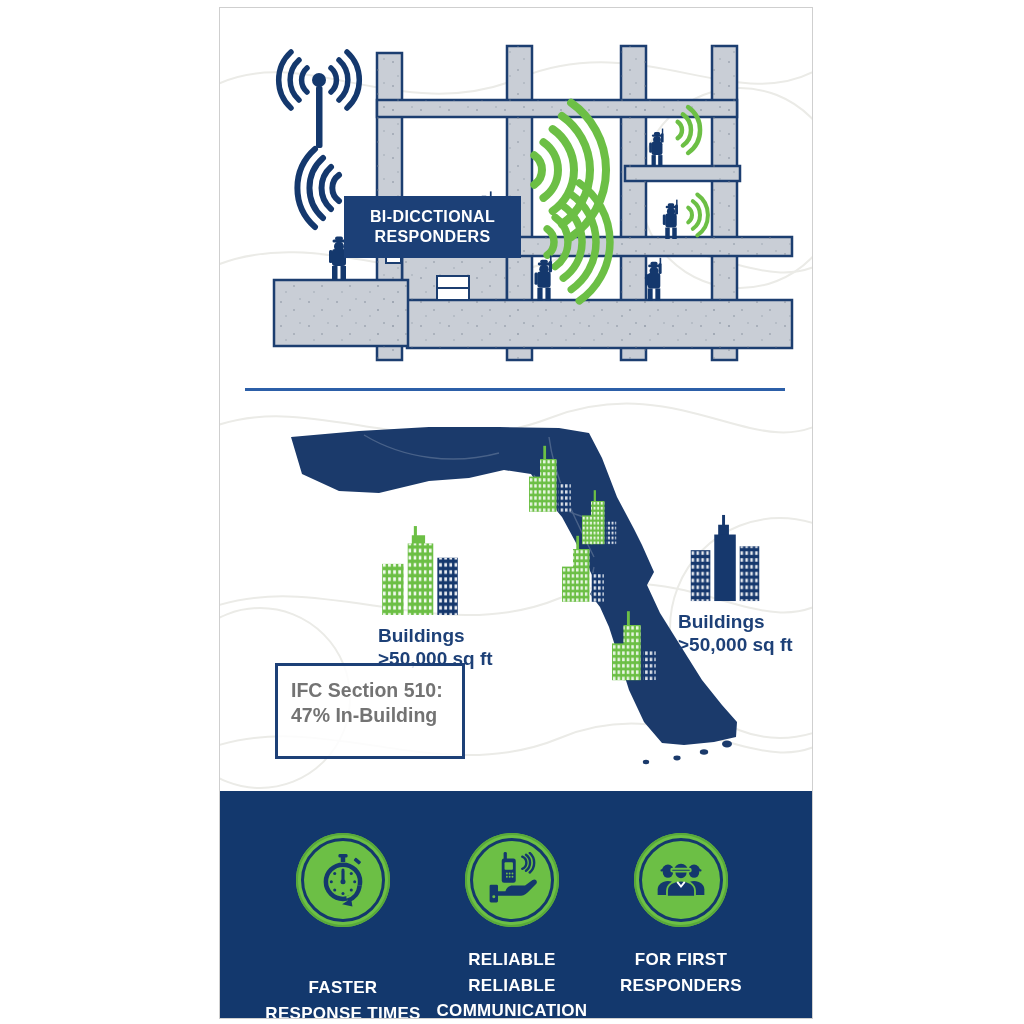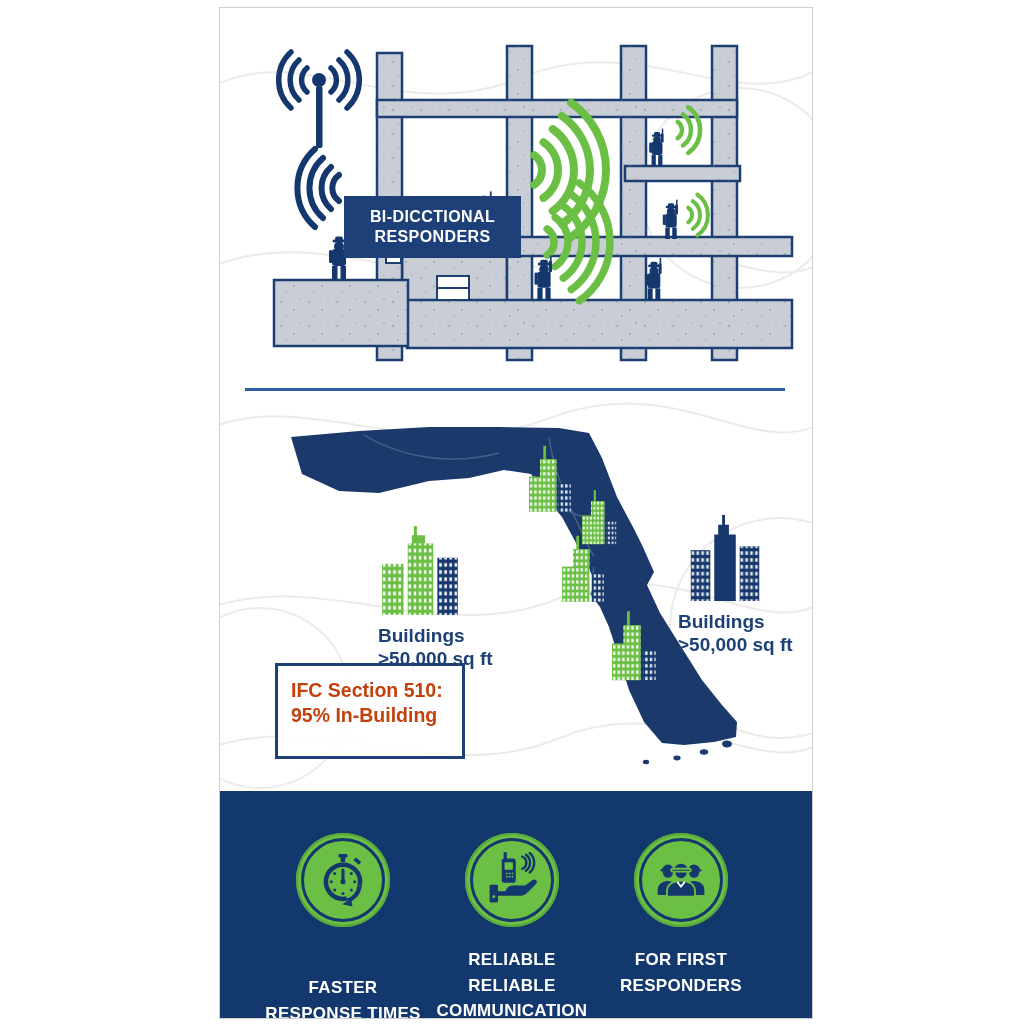--- a/index.html
+++ b/index.html
@@ -11,21 +11,21 @@
   .layer{position:absolute;z-index:1;}
   
   .bda-box{position:absolute;left:124px;top:140px;width:177px;height:62px;background:#1c4077;
            z-index:3;display:flex;flex-direction:column;align-items:center;justify-content:center;
            color:#ffffff;font-weight:700;font-size:16px;letter-spacing:.4px;line-height:1.25;text-align:center;margin-top:48px;}
   .divider{position:absolute;left:25px;top:380px;width:540px;height:3px;background:#2c5fa8;z-index:2;}
   
   .legend{position:absolute;z-index:3;color:#1d4077;font-weight:700;font-size:19px;line-height:1.22;}
   .legend .txt{margin-top:2px;}
   .ifc-box{position:absolute;left:55px;top:655px;width:158px;height:66px;border:3px solid #1d4077;
-           background:rgba(255,255,255,.85);z-index:3;padding:12px 13px;color:#c2410c;
+           background:rgba(255,255,255,.85);z-index:3;padding:12px 13px;color:#737373;
            font-weight:700;font-size:19.5px;line-height:1.3;}
   
   .band{position:absolute;left:0;top:783px;width:592px;height:227px;background:#13386d;z-index:2;}
   .benefit{position:absolute;top:42px;width:190px;display:flex;flex-direction:column;align-items:center;}
   .b1{left:28px;gap:28px;} .b2{left:197px;} .b3{left:366px;justify-content:flex-end;}
   .icon-disc{width:94px;height:94px;border-radius:50%;background:#6cbf45;position:relative;
              display:flex;align-items:center;justify-content:center;box-shadow:inset 0 0 0 2px #58a93a;}
   .icon-disc::after{content:"";position:absolute;inset:5px;border:3px solid #14386d;border-radius:50%;}
   .benefit .label{margin-top:20px;text-align:center;color:#ffffff;font-weight:700;font-size:17px;
                   letter-spacing:.3px;line-height:1.5;}
@@ -244,21 +244,21 @@
         <use href="#towers-navy"></use>
       </svg>
       <div class="txt">
         <div>Buildings</div>
         <div>&gt;50,000 sq ft</div>
       </div>
     </div>
 
     <div class="ifc-box">
       <div>IFC Section 510:</div>
-      <div>95% In-Building</div>
+      <div>47% In-Building</div>
     </div>
 
     <div class="band">
 
       <div class="benefit b1">
         <div class="icon-disc">
           <svg width="54" height="56" viewBox="0 0 60 62">
             <g fill="#14386d" stroke="none">
               <rect x="25" y="2" width="10" height="4" rx="1.5"></rect>
               <rect x="27.5" y="5" width="5" height="6"></rect>

